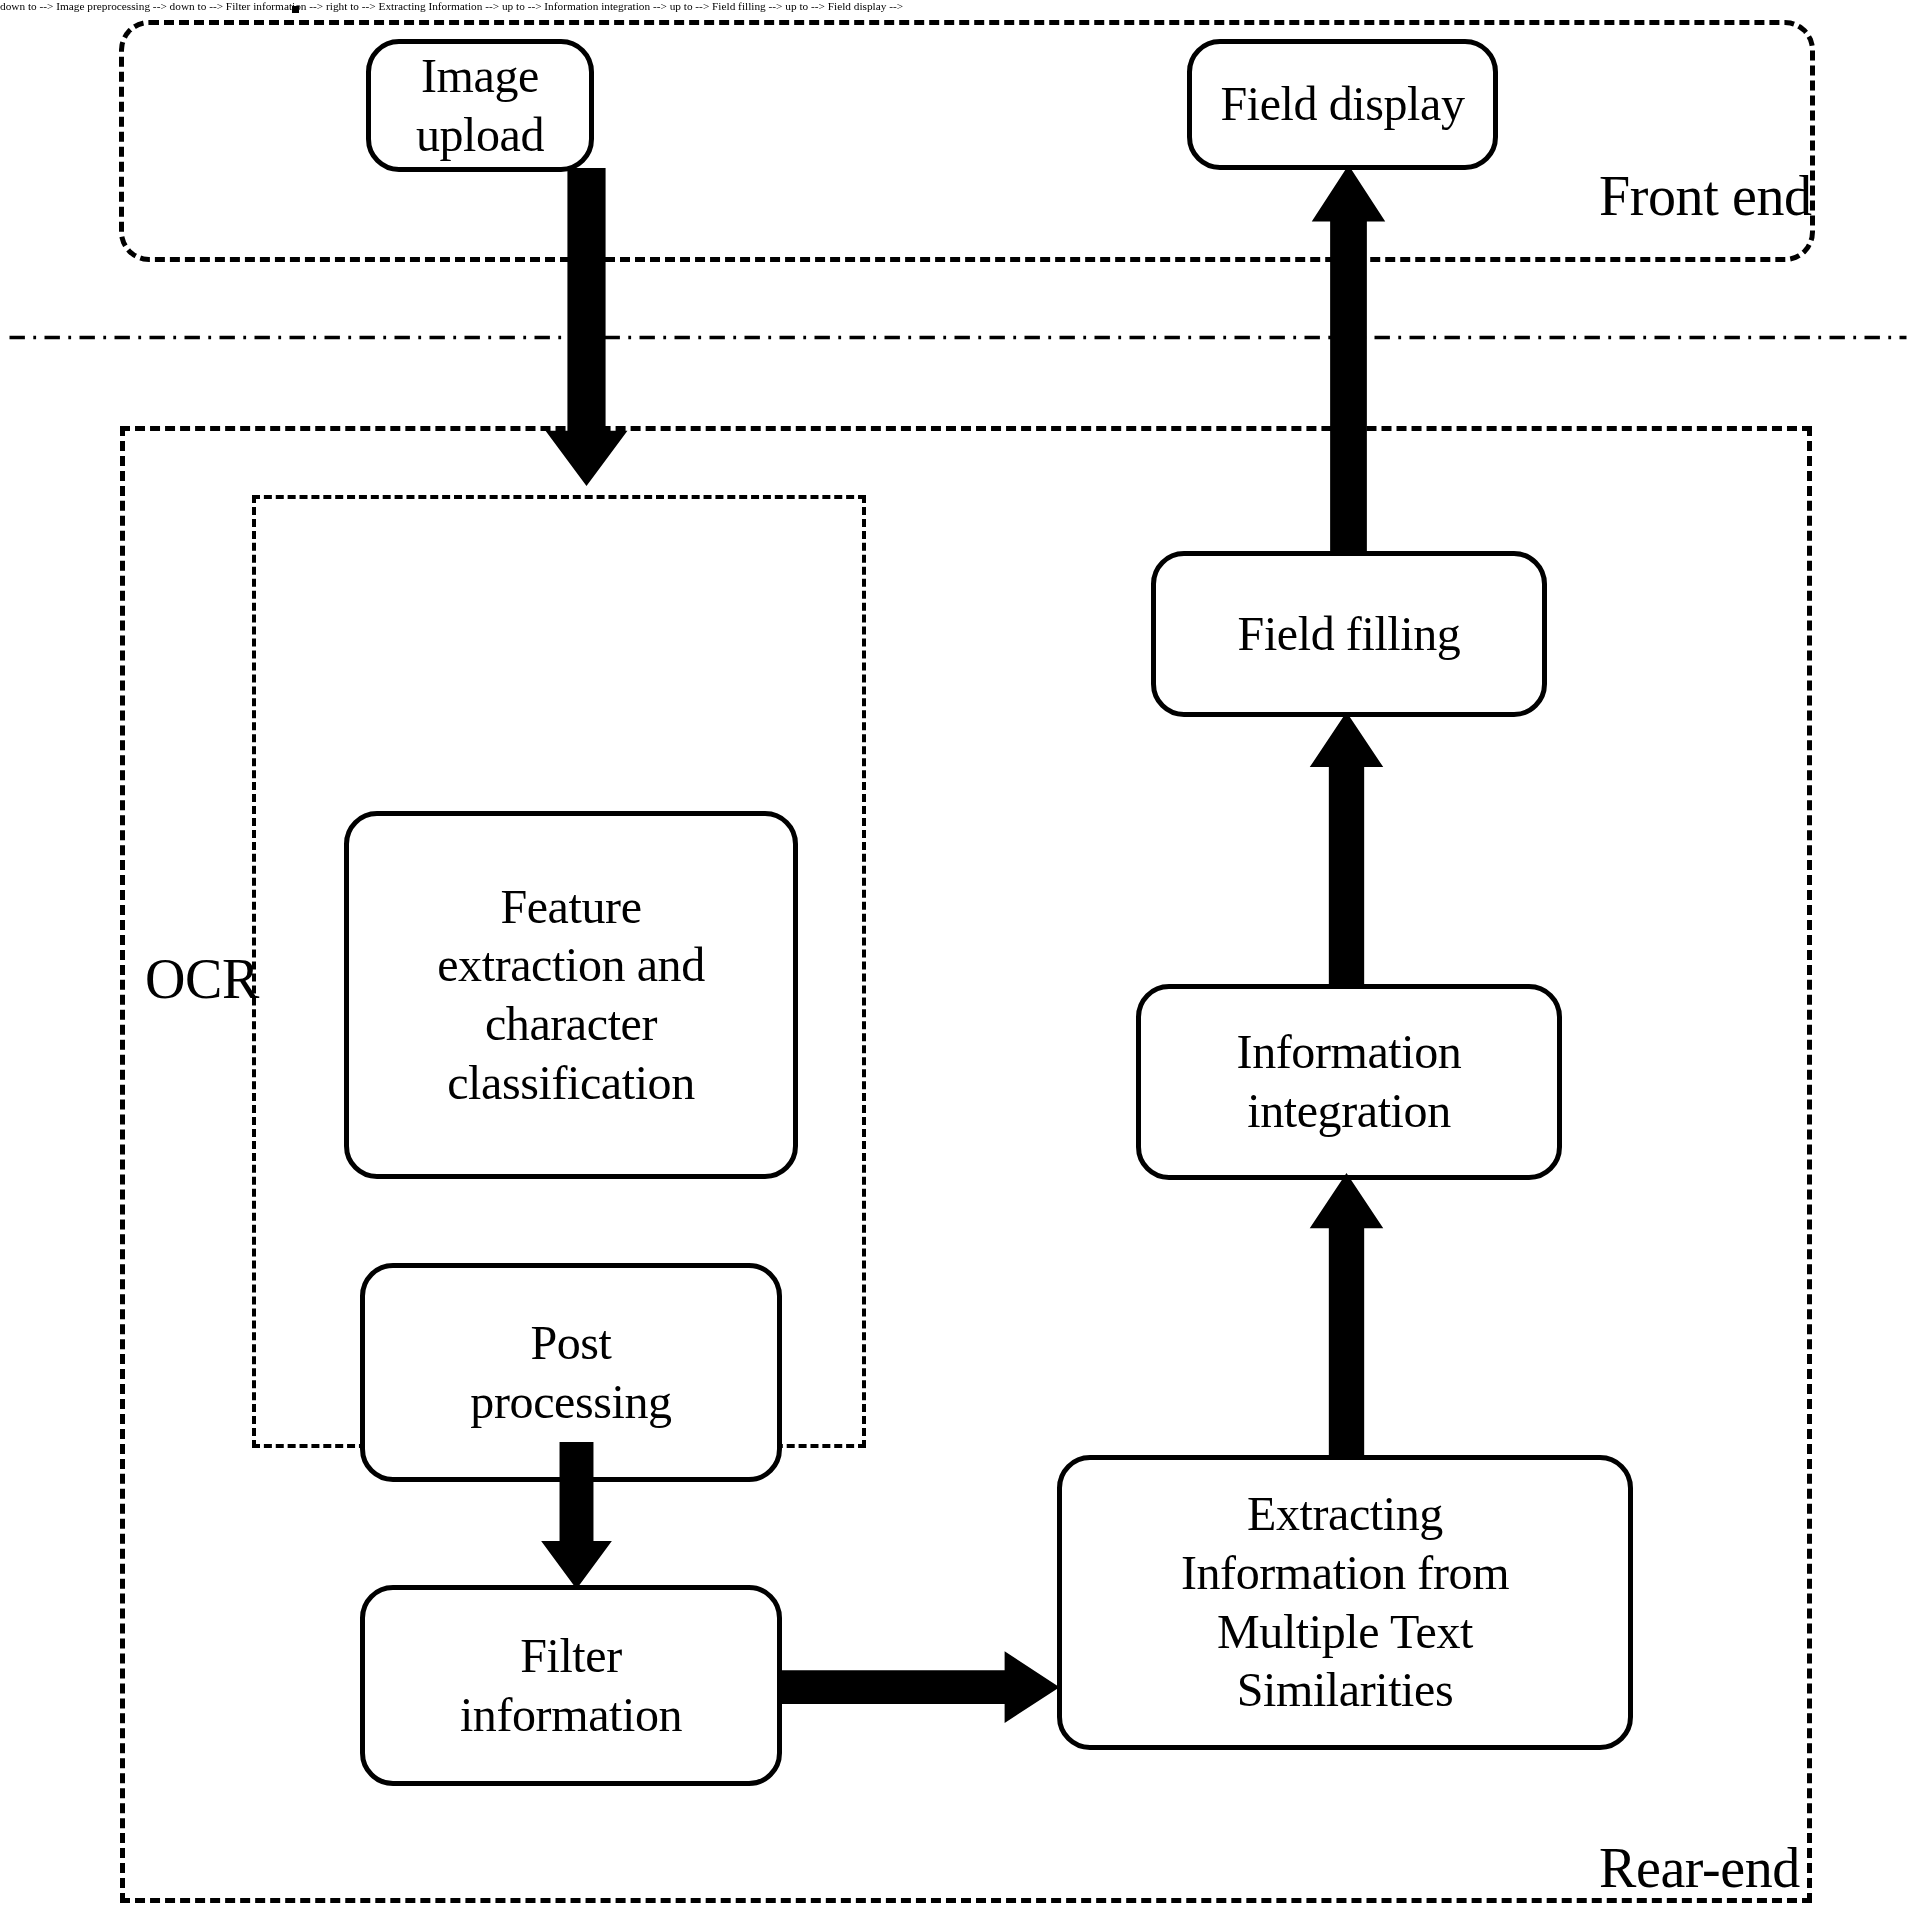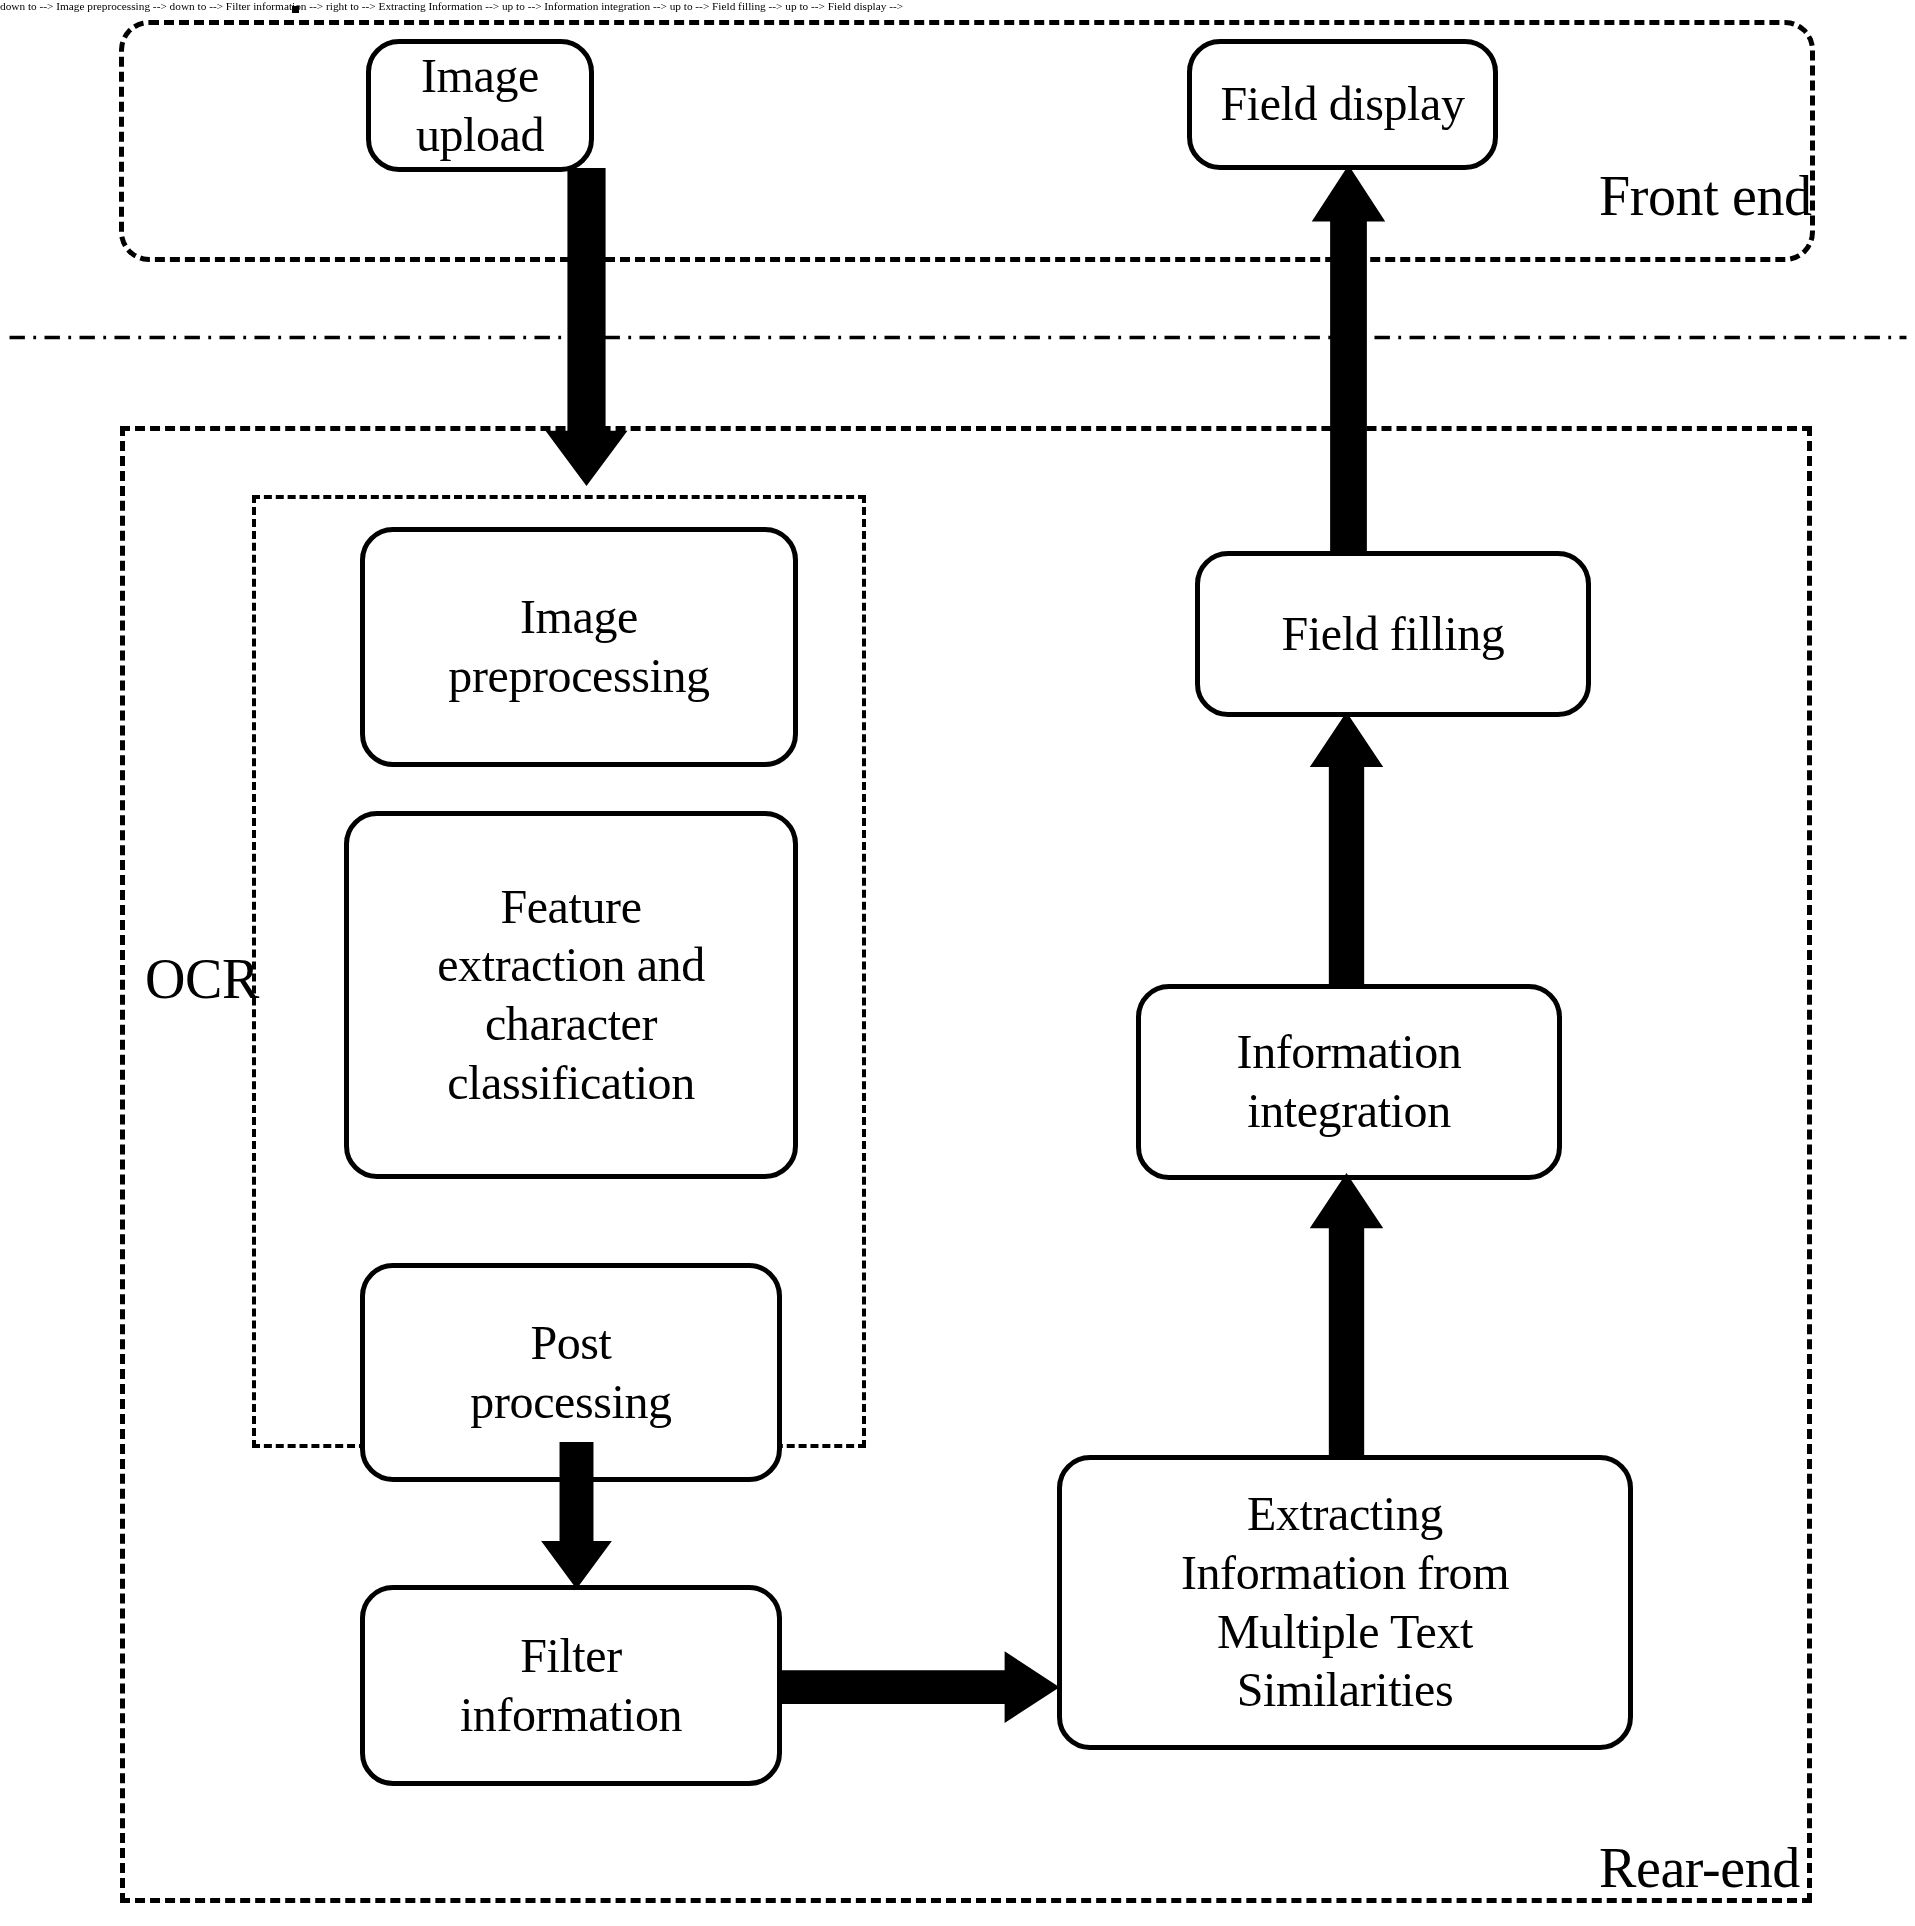--- a/index.html
+++ b/index.html
@@ -117,24 +117,20 @@
   <div class="region rear" style="left:120px; top:426px; width:1692px; height:1477px;"></div>
 
   <div class="region-label" style="left:1599px; top:1840px;">Rear-end</div>
 
   
   <div class="region ocr-inner" style="left:252px; top:495px; width:614px; height:953px;"></div>
 
   <div class="region-label" style="left:145px; top:951px;">OCR</div>
 
   
-  <div class="node" style="left:360px; top:527px; width:438px; height:240px;">
-    <span class="label">Image
-preprocessing</span>
-  </div>
 
   
   <div class="node" style="left:344px; top:811px; width:454px; height:368px;">
     <span class="label">Feature
 extraction and
 character
 classification</span>
   </div>
 
   
@@ -157,21 +153,21 @@
 Similarities</span>
   </div>
 
   
   <div class="node" style="left:1136px; top:984px; width:426px; height:196px;">
     <span class="label">Information
 integration</span>
   </div>
 
   
-  <div class="node" style="left:1151px; top:551px; width:396px; height:166px;margin-left:44px;">
+  <div class="node" style="left:1151px; top:551px; width:396px; height:166px;">
     <span class="label">Field filling</span>
   </div>
 
   
 
     down to --&gt; Image preprocessing --&gt;
   <div class="arrow" style="left:537px; top:168px; width:99px; height:325px;">
     <svg width="99" height="325" viewBox="0 0 140 460">
       <polygon points="43,0 97,0 97,372 128,372 70,450 12,372 43,372" fill="#000000"></polygon>
     </svg>

